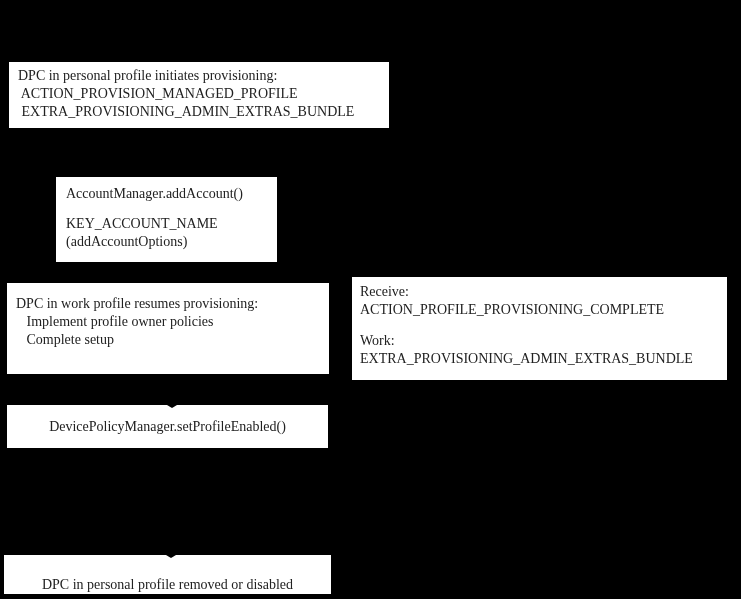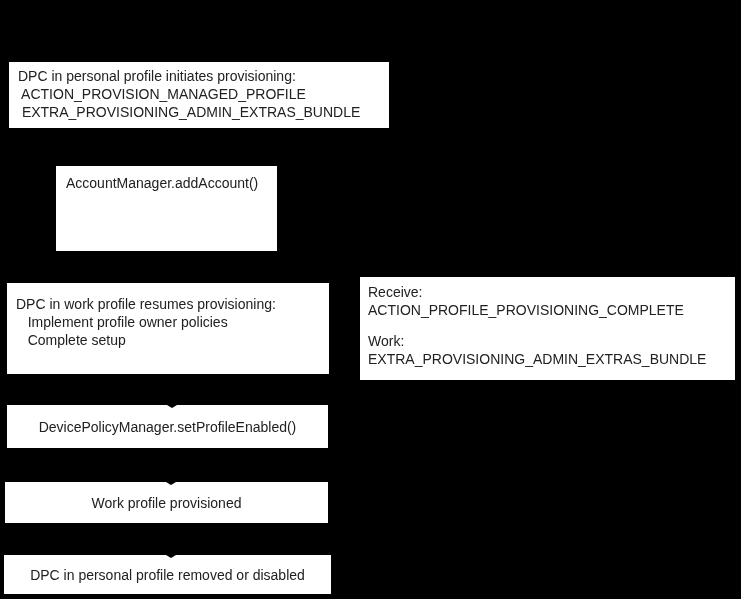--- a/index.html
+++ b/index.html
@@ -1,21 +1,21 @@
 <!DOCTYPE html>
 <html><head>
 <meta charset="utf-8">
 <style>
   html, body { margin: 0; padding: 0; background: #000; }
   .canvas {
     position: relative;
     width: 737px;
     height: 599px;
     background: #000000;
-    font-family: Liberation Sans, sans-serif;
+    font-family: Liberation Serif, serif;
     overflow: hidden;
   }
   .flow-box {
     position: absolute;
     background: #ffffff;
     color: #212121;
     font-size: 14px;
     line-height: 18px;
     box-sizing: border-box;
   }
@@ -32,44 +32,46 @@
     position: absolute;
     top: 0;
     width: 0;
     height: 0;
     border-left: 5px solid transparent;
     border-right: 5px solid transparent;
     border-top: 3px solid #000000;
   }
   
   #box-initiate   { left: 9px;   top: 62px;  width: 380px; height: 66px;  padding: 5px 8px 0 9px; }
-  #box-add-account{ left: 56px;  top: 166px; width: 221px; height: 85px;  padding: 8px 8px 12px 10px; }
+  #box-add-account{ left: 56px;  top: 177px; width: 221px; height: 85px;  padding: 8px 8px 12px 10px; }
   #box-resume     { left: 7px;   top: 283px; width: 322px; height: 91px;  padding: 12px 8px 0 9px; }
-  #box-receive    { left: 360px; top: 277px; width: 375px; height: 103px; padding: 6px 6px 0 8px; }
+  #box-receive    { left: 352px; top: 277px; width: 375px; height: 103px; padding: 6px 6px 0 8px; }
   #box-enable     { left: 7px;   top: 405px; width: 321px; height: 43px; align-items: center; }
   #box-provisioned{ left: 5px;   top: 482px; width: 323px; height: 41px; }
-  #box-removed    { left: 4px;   top: 555px; width: 327px; height: 39px; }
+  #box-removed    { left: 4px;   top: 555px; width: 327px; height: 39px; align-items: flex-end; }
   #box-enable .notch      { left: 160px; }
   #box-provisioned .notch { left: 161px; }
   #box-removed .notch     { left: 162px; }
 </style>
 </head>
 <body>
 
 <div class="canvas">
 
   <div class="flow-box" id="box-initiate">
     <div class="line">DPC in personal profile initiates provisioning:</div>
     <div class="line"> ACTION_PROVISION_MANAGED_PROFILE</div>
     <div class="line"> EXTRA_PROVISIONING_ADMIN_EXTRAS_BUNDLE</div>
   </div>
 
   <div class="flow-box" id="box-add-account">
     <div class="line">AccountManager.addAccount()</div>
     <div class="gap-sm"></div>
+    <div class="line">KEY_ACCOUNT_NAME</div>
+    <div class="line">(addAccountOptions)</div>
   </div>
 
   <div class="flow-box" id="box-resume">
     <div class="line">DPC in work profile resumes provisioning:</div>
     <div class="line">   Implement profile owner policies</div>
     <div class="line">   Complete setup</div>
   </div>
 
   <div class="flow-box" id="box-receive">
     <div class="line">Receive:</div>
@@ -77,23 +79,19 @@
     <div class="gap-md"></div>
     <div class="line">Work:</div>
     <div class="line">EXTRA_PROVISIONING_ADMIN_EXTRAS_BUNDLE</div>
   </div>
 
   <div class="flow-box centered" id="box-enable">
     <span class="notch"></span>
     <div class="line">DevicePolicyManager.setProfileEnabled()</div>
   </div>
 
-  <div class="flow-box centered" id="box-provisioned">
-    <span class="notch"></span>
-    <div class="line">Work profile provisioned</div>
-  </div>
 
   <div class="flow-box centered" id="box-removed">
     <span class="notch"></span>
     <div class="line">DPC in personal profile removed or disabled</div>
   </div>
 
 </div>
 
 </body></html>

